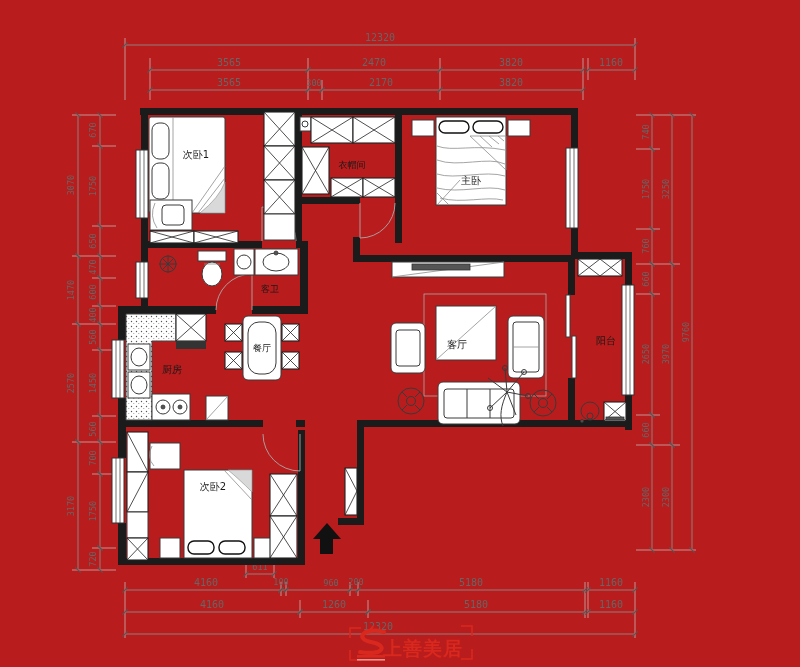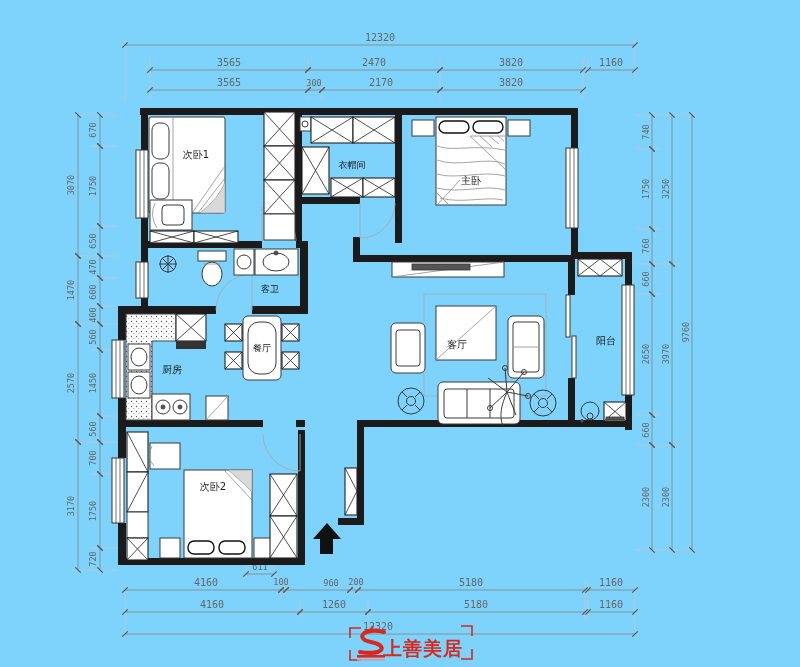--- a/index.html
+++ b/index.html
@@ -1,16 +1,16 @@
 <!DOCTYPE html>
 <html><head>
 <meta charset="utf-8">
 <style>
   html,body{margin:0;padding:0;background:#fff;}
-  .stage{width:800px;height:667px;position:relative;background:#7dd3fc;font-family:"DejaVu Sans",sans-serif;}
+  .stage{width:800px;height:667px;position:relative;background:#b91c1c;font-family:"DejaVu Sans",sans-serif;}
   svg{display:block;}
   .wall{fill:#1b1b1b;stroke:none;}
   .furn{fill:#ffffff;stroke:#3a3a3a;stroke-width:1;}
   .furnD{fill:#555;stroke:#333;stroke-width:0.8;}
   .furn2{fill:none;stroke:#3a3a3a;stroke-width:1;}
   .lt{fill:none;stroke:#8d8d8d;stroke-width:0.8;}
   .arc{fill:none;stroke:#a9a9a9;stroke-width:0.9;}
   .win{fill:#ffffff;stroke:#333;stroke-width:1;}
   .winl{stroke:#333;stroke-width:0.7;}
   .hx{fill:#ffffff;stroke:#222;stroke-width:1.1;}

